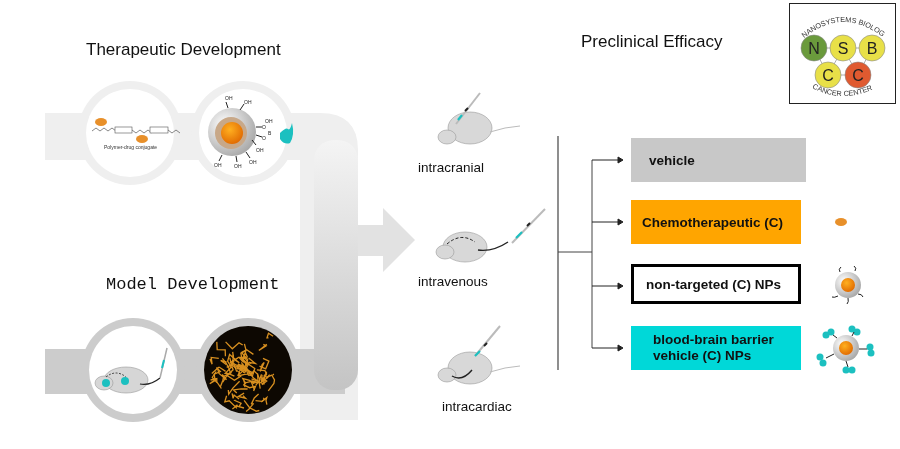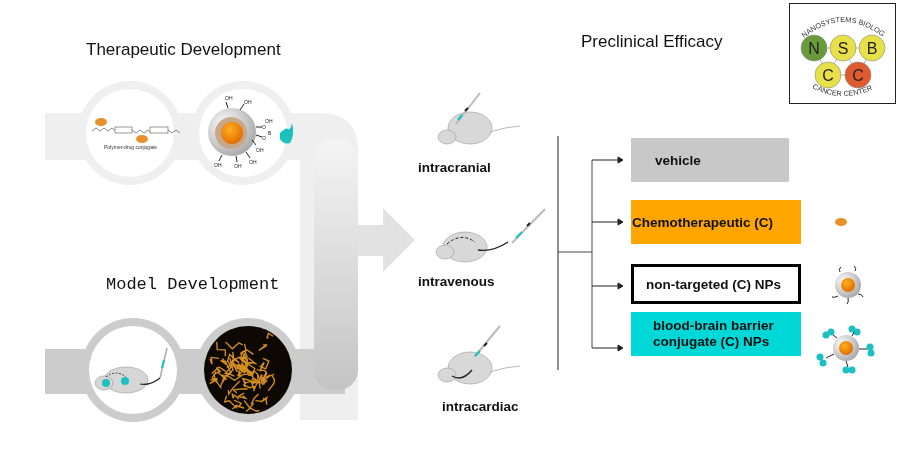--- a/index.html
+++ b/index.html
@@ -1,19 +1,19 @@
 <!DOCTYPE html>
 <html><head>
 <meta charset="utf-8">
 <style>
   html, body { margin:0; padding:0; background:#ffffff; }
   body { width:900px; height:449px; position:relative; overflow:hidden; font-family:"Liberation Sans", sans-serif; }
   .abs { position:absolute; }
   .heading { font-size:17px; color:#111; white-space:nowrap; }
-  .route-label { font-size:13.5px; font-weight:bold; color:#111; white-space:nowrap; }
+  .route-label { font-size:13.5px; font-weight:normal; color:#111; white-space:nowrap; }
   .box { position:absolute; box-sizing:border-box; display:flex; align-items:center; font-weight:bold; font-size:13.5px; color:#111; }
   svg { position:absolute; left:0; top:0; overflow:visible; }
 </style>
 </head>
 <body>
 
 <svg width="900" height="449" viewBox="0 0 900 449">
   <defs>
     <linearGradient id="vgrad" x1="0" y1="0" x2="0" y2="1">
       <stop offset="0" stop-color="#f4f4f4"></stop>
@@ -223,32 +223,32 @@
       <polygon points="618,157 623,160 618,163"></polygon>
     <line x1="592" y1="222" x2="618" y2="222"></line>
       <polygon points="618,219 623,222 618,225"></polygon>
     <line x1="592" y1="286" x2="618" y2="286"></line>
       <polygon points="618,283 623,286 618,289"></polygon>
     <line x1="592" y1="348" x2="618" y2="348"></line>
       <polygon points="618,345 623,348 618,351"></polygon>
   </g>
 </svg>
 
-<div class="box" style="left:631px;top:138px;width:158px;height:44px;background:#c8c8c8;padding-left:24px;">
+<div class="box" style="left:631px;top:138px;width:175px;height:44px;background:#c8c8c8;padding-left:18px;">
   <span>vehicle</span>
 </div>
-<div class="box" style="left:631px;top:200px;width:170px;height:44px;background:#ffa500;padding-left:1px;">
+<div class="box" style="left:631px;top:200px;width:170px;height:44px;background:#ffa500;padding-left:11px;">
   <span>Chemotherapeutic (C)</span>
 </div>
 <div class="box" style="left:631px;top:264px;width:170px;height:40px;background:#fff;border:3px solid #000;padding-left:12px;">
   <span>non-targeted (C) NPs</span>
 </div>
-<div class="box" style="left:631px;top:312px;width:170px;height:44px;background:#00d8d8;padding-left:22px;flex-direction:column;align-items:flex-start;justify-content:center;line-height:16px;">
+<div class="box" style="left:631px;top:326px;width:170px;height:44px;background:#00d8d8;padding-left:22px;flex-direction:column;align-items:flex-start;justify-content:center;line-height:16px;">
   <span>blood-brain barrier</span>
-  <span>conjugate (C) NPs</span>
+  <span>vehicle (C) NPs</span>
 </div>
 
 <svg width="900" height="449">
   <ellipse cx="841" cy="222" rx="6" ry="4" fill="#e8902a"></ellipse>
   <g>
     <circle cx="848" cy="285" r="13" fill="url(#shell)"></circle>
     <circle cx="848" cy="285" r="7" fill="url(#core)"></circle>
     <g stroke="#222" stroke-width="1" fill="none">
       <path d="M840,272 q-2,-3 1,-5"></path>
         <path d="M855,271 q2,-3 -1,-5"></path>

